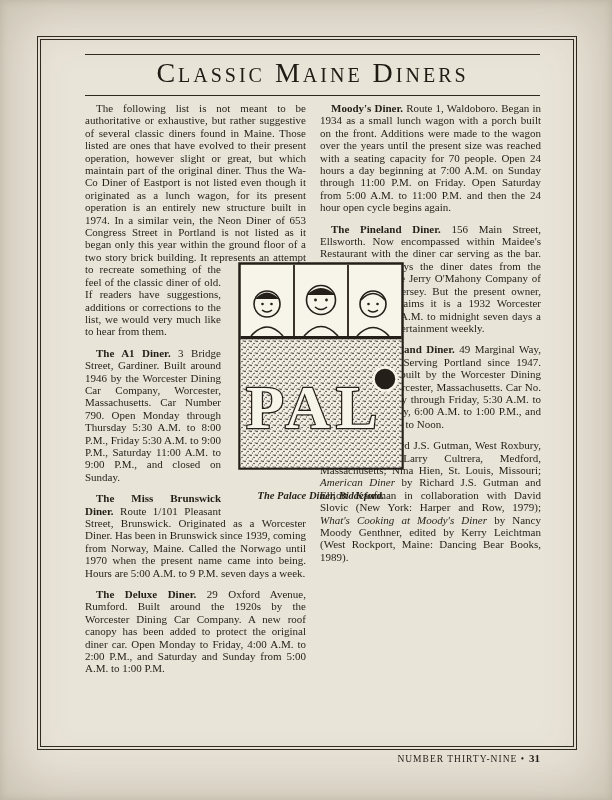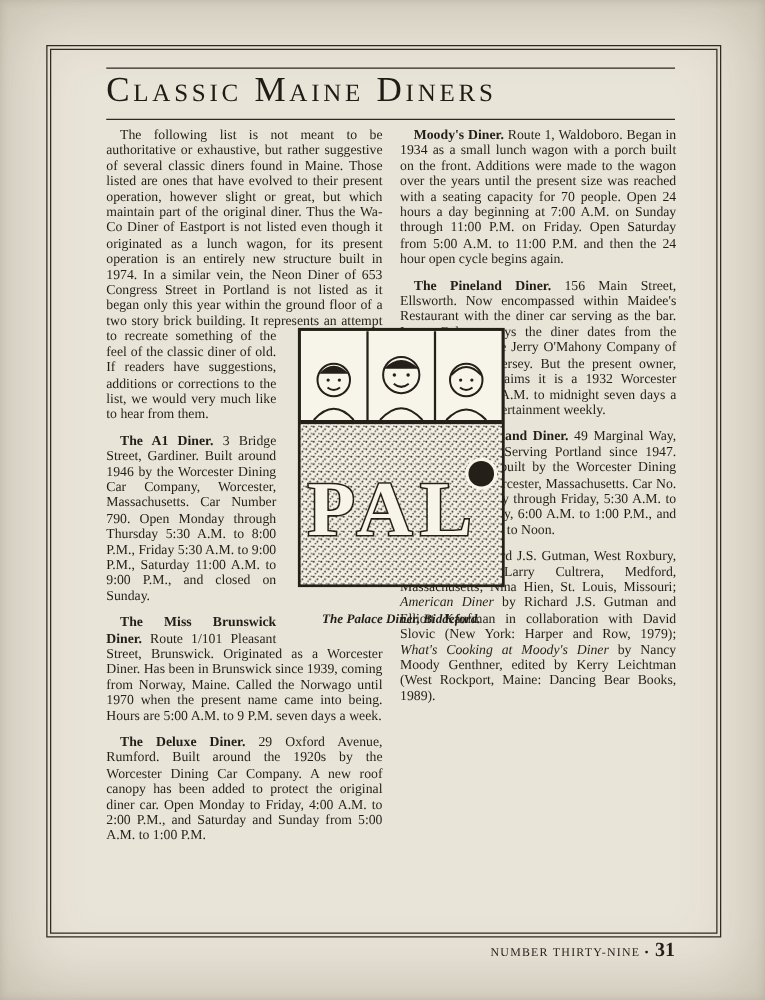--- a/index.html
+++ b/index.html
@@ -10,21 +10,21 @@
     box-shadow: inset 0 0 55px 10px rgba(96,82,56,0.25), inset 0 0 8px rgba(96,82,56,0.18);
   }
   .frame-outer {
     position:absolute; left:37px; top:36px; width:538px; height:712px;
     border:1.5px solid #2e2921;
   }
   .frame-inner { position:absolute; left:2px; top:2px; right:2px; bottom:2px; border:1px solid #2e2921; }
   .masthead {
     position:absolute; left:85px; top:54px; width:455px;
     border-top:1.5px solid #2e2921; border-bottom:1.5px solid #2e2921;
-    padding:2px 0 6px; 
+    padding:2px 0 6px; text-align:center;
   }
   .masthead h1 {
     margin:0; font-weight:normal; font-size:28px; letter-spacing:3px;
     font-variant:small-caps; color:#201c15;
   }
   .col {
     position:absolute; top:102px; width:221px;
     font-size:11px; line-height:12.4px; text-align:justify;
   }
   .col-left { left:85px; }
@@ -41,21 +41,21 @@
   }
   .illustration svg { display:block; }
   .illustration figcaption {
     margin-top:20px; font-style:italic; font-size:10.5px; line-height:12px;
     text-indent:0; color:#231f18;font-weight:bold;
   }
   .footer {
     position:absolute; top:752px; right:72px;
     font-size:9.5px; letter-spacing:1px; color:#231f18; white-space:nowrap;
   }
-  .footer .pagenum { font-size:16px; font-weight:bold; margin-left:4px; letter-spacing:0; }
+  .footer .pagenum { font-size:11px; font-weight:bold; margin-left:4px; letter-spacing:0; }
 </style>
 </head>
 <body>
 
 <div class="page">
 
   <div class="frame-outer">
     <div class="frame-inner"></div>
   </div>
 

